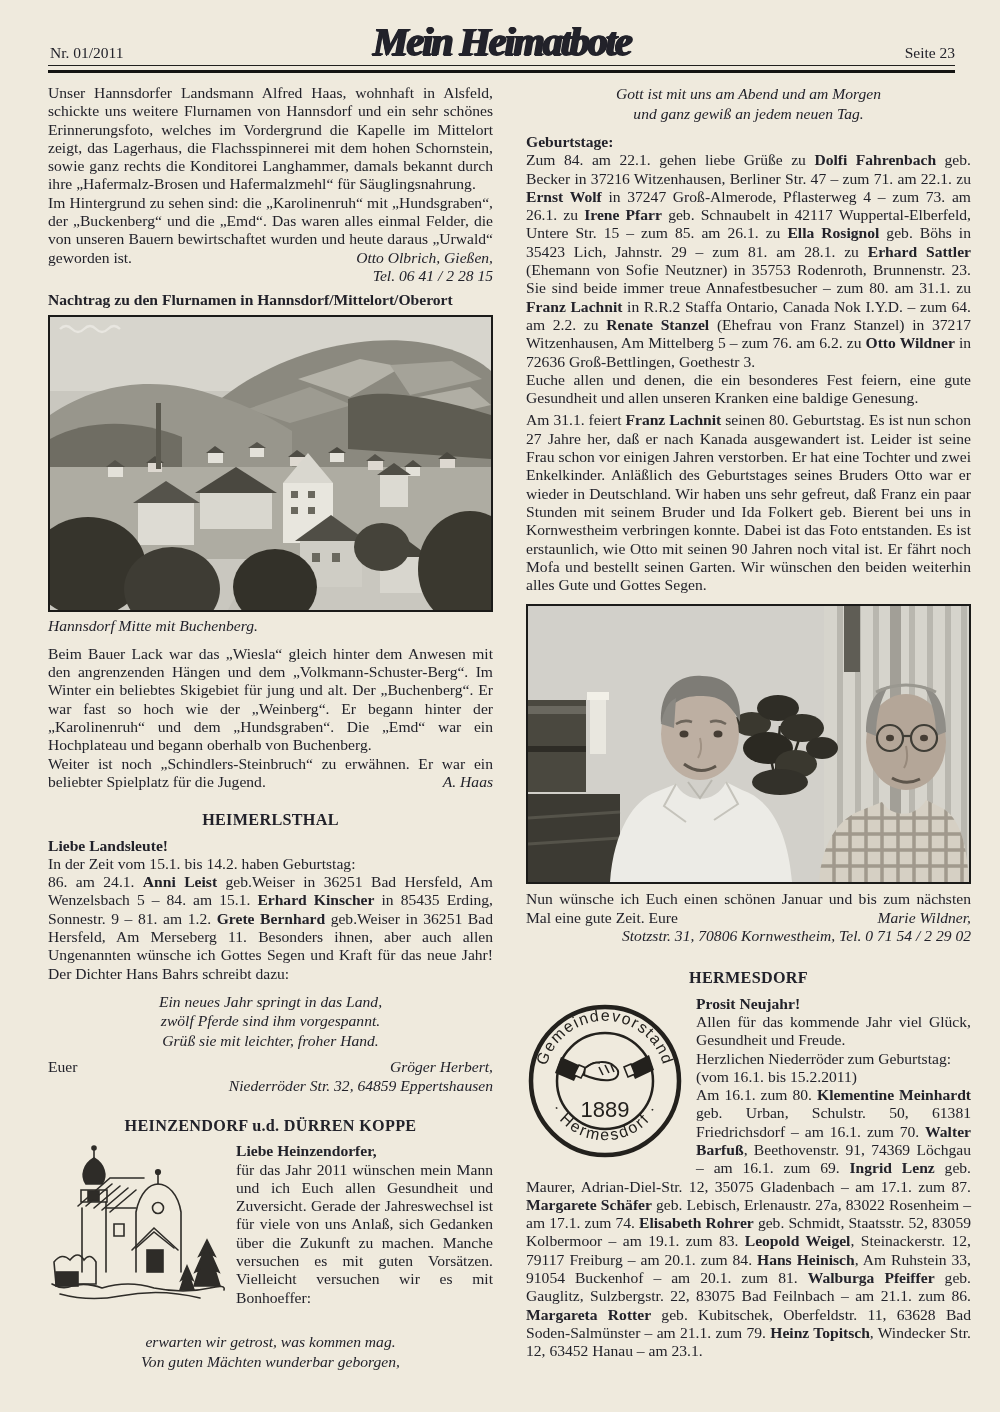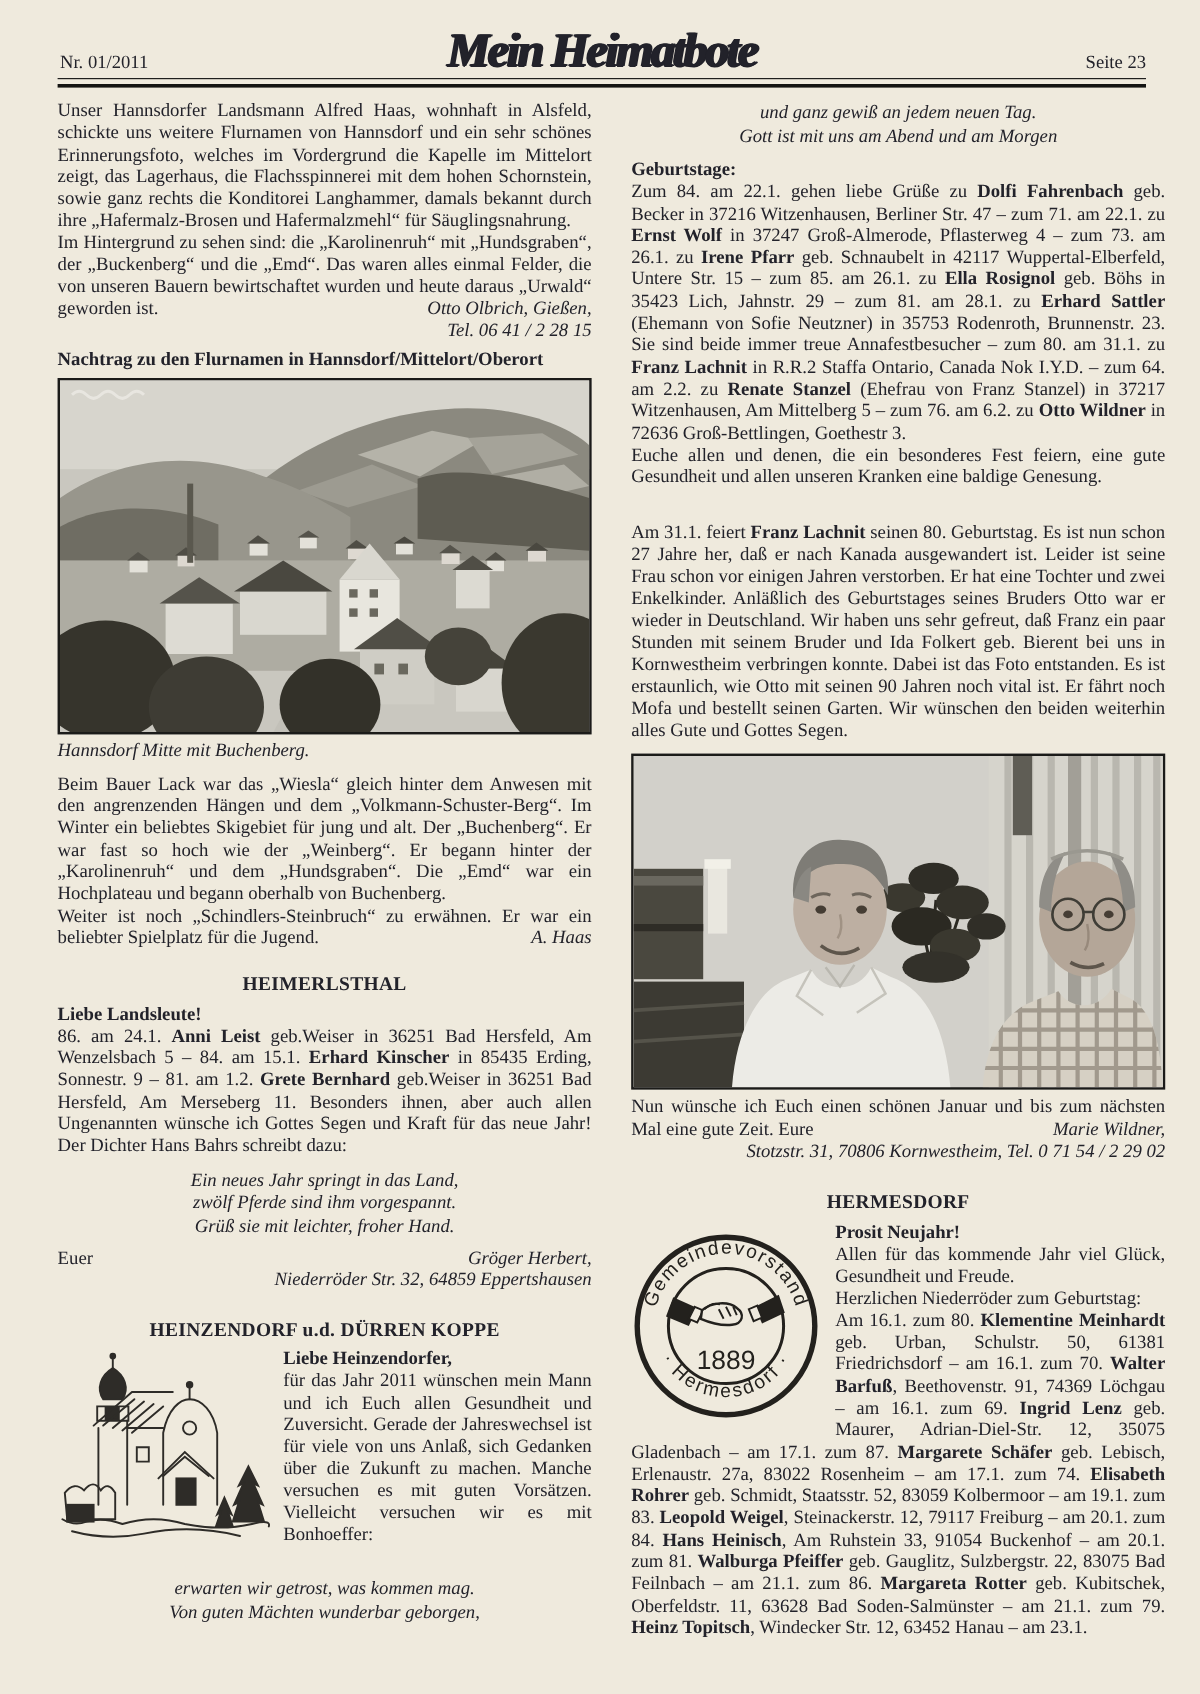--- a/index.html
+++ b/index.html
@@ -34,21 +34,21 @@
   .poem{text-align:center;font-style:italic;margin:9px 0 8px;}
   .poem div{line-height:19.5px;}
   .caption{font-style:italic;margin-top:5px;}
   .photo{border:2px solid #1b1b19;display:block;background:#cfcdc5;}
   .photo1-wrap{margin-top:5px;}
   .photo2-wrap{margin:10px 0 6px;}
   .float-left{float:left;}
   .clearfix::after{content:"";display:block;clear:both;}
   .church{margin:2px 10px 2px 0;}
   .seal{margin:4px 12px 2px 0;}
-  .mt6{margin-top:6px;}.mt10{margin-top:10px;}.mt12{margin-top:28px;}
+  .mt6{margin-top:6px;}.mt10{margin-top:10px;}.mt12{margin-top:4px;}
 </style>
 </head>
 <body>
 
 <div class="page">
 
   <div class="header">
     <span class="issue">Nr. 01/2011</span>
     <span class="masthead">Mein Heimatbote</span>
     <span class="pageno">Seite 23</span>
@@ -133,20 +133,21 @@
         </svg>
       </div>
       <div class="caption">Hannsdorf Mitte mit Buchenberg.</div>
 
       <p class="just mt10">Beim Bauer Lack war das „Wiesla“ gleich hinter dem Anwesen mit den angrenzenden Hängen und dem „Volkmann-Schuster-Berg“. Im Winter ein beliebtes Skigebiet für jung und alt. Der „Buchenberg“. Er war fast so hoch wie der „Weinberg“. Er begann hinter der „Karolinenruh“ und dem „Hundsgraben“. Die „Emd“ war ein Hochplateau und begann oberhalb von Buchenberg.</p>
       <p class="just">Weiter ist noch „Schindlers-Steinbruch“ zu erwähnen. Er war ein beliebter Spielplatz für die Jugend.</p>
       <div class="credit pull">A. Haas</div>
 
       <div class="sec-title" style="margin-top:20px">HEIMERLSTHAL</div>
       <p class="b">Liebe Landsleute!</p>
+      <p>In der Zeit vom 15.1. bis 14.2. haben Geburtstag:</p>
       <p class="just"><span>86. am 24.1. </span><span style="font-weight: bold;">Anni Leist</span><span> geb.Weiser in 36251 Bad Hersfeld, Am Wenzelsbach 5 – 84. am 15.1. </span><span style="font-weight: bold;">Erhard Kinscher</span><span> in 85435 Erding, Sonnestr. 9 – 81. am 1.2. </span><span style="font-weight: bold;">Grete Bernhard</span><span> geb.Weiser in 36251 Bad Hersfeld, Am Merseberg 11. Besonders ihnen, aber auch allen Ungenannten wünsche ich Gottes Segen und Kraft für das neue Jahr! Der Dichter Hans Bahrs schreibt dazu:</span></p>
       <div class="poem">
         <div>Ein neues Jahr springt in das Land,</div>
         <div>zwölf Pferde sind ihm vorgespannt.</div>
         <div>Grüß sie mit leichter, froher Hand.</div>
       </div>
       <div style="display:flex;justify-content:space-between">
         <span>Euer</span>
         <span class="i">Gröger Herbert,</span>
       </div>
@@ -187,22 +188,22 @@
         <p class="just">für das Jahr 2011 wünschen mein Mann und ich Euch allen Gesundheit und Zuversicht. Gerade der Jahreswechsel ist für viele von uns Anlaß, sich Gedanken über die Zukunft zu machen. Manche versuchen es mit guten Vorsätzen. Vielleicht versuchen wir es mit Bonhoeffer:</p>
       </div>
       <div class="poem" style="margin-top:14px">
         <div>erwarten wir getrost, was kommen mag.</div>
         <div>Von guten Mächten wunderbar geborgen,</div>
       </div>
     </div>
 
     <div class="col">
       <div class="poem" style="margin:0 0 10px">
+        <div>Gott ist mit uns am Abend und am Morgen</div>
         <div>und ganz gewiß an jedem neuen Tag.</div>
-        <div>Gott ist mit uns am Abend und am Morgen</div>
       </div>
       <p class="b">Geburtstage:</p>
       <p class="just"><span>Zum 84. am 22.1. gehen liebe Grüße zu </span><span style="font-weight: bold;">Dolfi Fahrenbach</span><span> geb. Becker in 37216 Witzenhausen, Berliner Str. 47 – zum 71. am 22.1. zu </span><span style="font-weight: bold;">Ernst Wolf</span><span> in 37247 Groß-Almerode, Pflasterweg 4 – zum 73. am 26.1. zu </span><span style="font-weight: bold;">Irene Pfarr</span><span> geb. Schnaubelt in 42117 Wuppertal-Elberfeld, Untere Str. 15 – zum 85. am 26.1. zu </span><span style="font-weight: bold;">Ella Rosignol</span><span> geb. Böhs in 35423 Lich, Jahnstr. 29 – zum 81. am 28.1. zu </span><span style="font-weight: bold;">Erhard Sattler</span><span> (Ehemann von Sofie Neutzner) in 35753 Rodenroth, Brunnenstr. 23. Sie sind beide immer treue Annafestbesucher – zum 80. am 31.1. zu </span><span style="font-weight: bold;">Franz Lachnit</span><span> in R.R.2 Staffa Ontario, Canada Nok I.Y.D. – zum 64. am 2.2. zu </span><span style="font-weight: bold;">Renate Stanzel</span><span> (Ehefrau von Franz Stanzel) in 37217 Witzenhausen, Am Mittelberg 5 – zum 76. am 6.2. zu </span><span style="font-weight: bold;">Otto Wildner</span><span> in 72636 Groß-Bettlingen, Goethestr 3.</span></p>
       <p class="just">Euche allen und denen, die ein besonderes Fest feiern, eine gute Gesundheit und allen unseren Kranken eine baldige Genesung.</p>
 
       <p class="just mt12"><span>Am 31.1. feiert </span><span style="font-weight: bold;">Franz Lachnit</span><span> seinen 80. Geburtstag. Es ist nun schon 27 Jahre her, daß er nach Kanada ausgewandert ist. Leider ist seine Frau schon vor einigen Jahren verstorben. Er hat eine Tochter und zwei Enkelkinder. Anläßlich des Geburtstages seines Bruders Otto war er wieder in Deutschland. Wir haben uns sehr gefreut, daß Franz ein paar Stunden mit seinem Bruder und Ida Folkert geb. Bierent bei uns in Kornwestheim verbringen konnte. Dabei ist das Foto entstanden. Es ist erstaunlich, wie Otto mit seinen 90 Jahren noch vital ist. Er fährt noch Mofa und bestellt seinen Garten. Wir wünschen den beiden weiterhin alles Gute und Gottes Segen.</span></p>
 
       <div class="photo2-wrap">
 
         <svg class="photo" width="441" height="276" viewBox="0 0 441 276" preserveAspectRatio="none">
@@ -315,17 +316,18 @@
               <path d="M26,-17 L19,-14 L23,-4 L30,-7 Z" fill="#efeade" stroke="#23211d" stroke-width="1.6"></path>
               <path d="M-20,-13 C-12,-20 2,-21 9,-15 C16,-10 14,-2 5,-1 C-4,0 -14,-3 -21,-6 Z" fill="#efeade" stroke="#23211d" stroke-width="2"></path>
               <path d="M-6,-14 L-2,-6 M0,-16 L4,-8 M6,-16 L9,-9" stroke="#23211d" stroke-width="1.6" fill="none"></path>
               <path d="M-18,-14 q6,-6 13,-4" stroke="#23211d" stroke-width="1.6" fill="none"></path>
             </g>
           </g>
         </svg>
         <p class="b">Prosit Neujahr!</p>
         <p class="just">Allen für das kommende Jahr viel Glück, Gesundheit und Freude.</p>
         <p>Herzlichen Niederröder zum Geburtstag:</p>
+        <p>(vom 16.1. bis 15.2.2011)</p>
         <p class="just"><span>Am 16.1. zum 80. </span><span style="font-weight: bold;">Klementine Meinhardt</span><span> geb. Urban, Schulstr. 50, 61381 Friedrichsdorf – am 16.1. zum 70. </span><span style="font-weight: bold;">Walter Barfuß</span><span>, Beethovenstr. 91, 74369 Löchgau – am 16.1. zum 69. </span><span style="font-weight: bold;">Ingrid Lenz</span><span> geb. Maurer, Adrian-Diel-Str. 12, 35075 Gladenbach – am 17.1. zum 87. </span><span style="font-weight: bold;">Margarete Schäfer</span><span> geb. Lebisch, Erlenaustr. 27a, 83022 Rosenheim – am 17.1. zum 74. </span><span style="font-weight: bold;">Elisabeth Rohrer</span><span> geb. Schmidt, Staatsstr. 52, 83059 Kolbermoor – am 19.1. zum 83. </span><span style="font-weight: bold;">Leopold Weigel</span><span>, Steinackerstr. 12, 79117 Freiburg – am 20.1. zum 84. </span><span style="font-weight: bold;">Hans Heinisch</span><span>, Am Ruhstein 33, 91054 Buckenhof – am 20.1. zum 81. </span><span style="font-weight: bold;">Walburga Pfeiffer</span><span> geb. Gauglitz, Sulzbergstr. 22, 83075 Bad Feilnbach – am 21.1. zum 86. </span><span style="font-weight: bold;">Margareta Rotter</span><span> geb. Kubitschek, Oberfeldstr. 11, 63628 Bad Soden-Salmünster – am 21.1. zum 79. </span><span style="font-weight: bold;">Heinz Topitsch</span><span>, Windecker Str. 12, 63452 Hanau – am 23.1.</span></p>
       </div>
     </div>
   </div>
 </div>
 
 </body></html>

